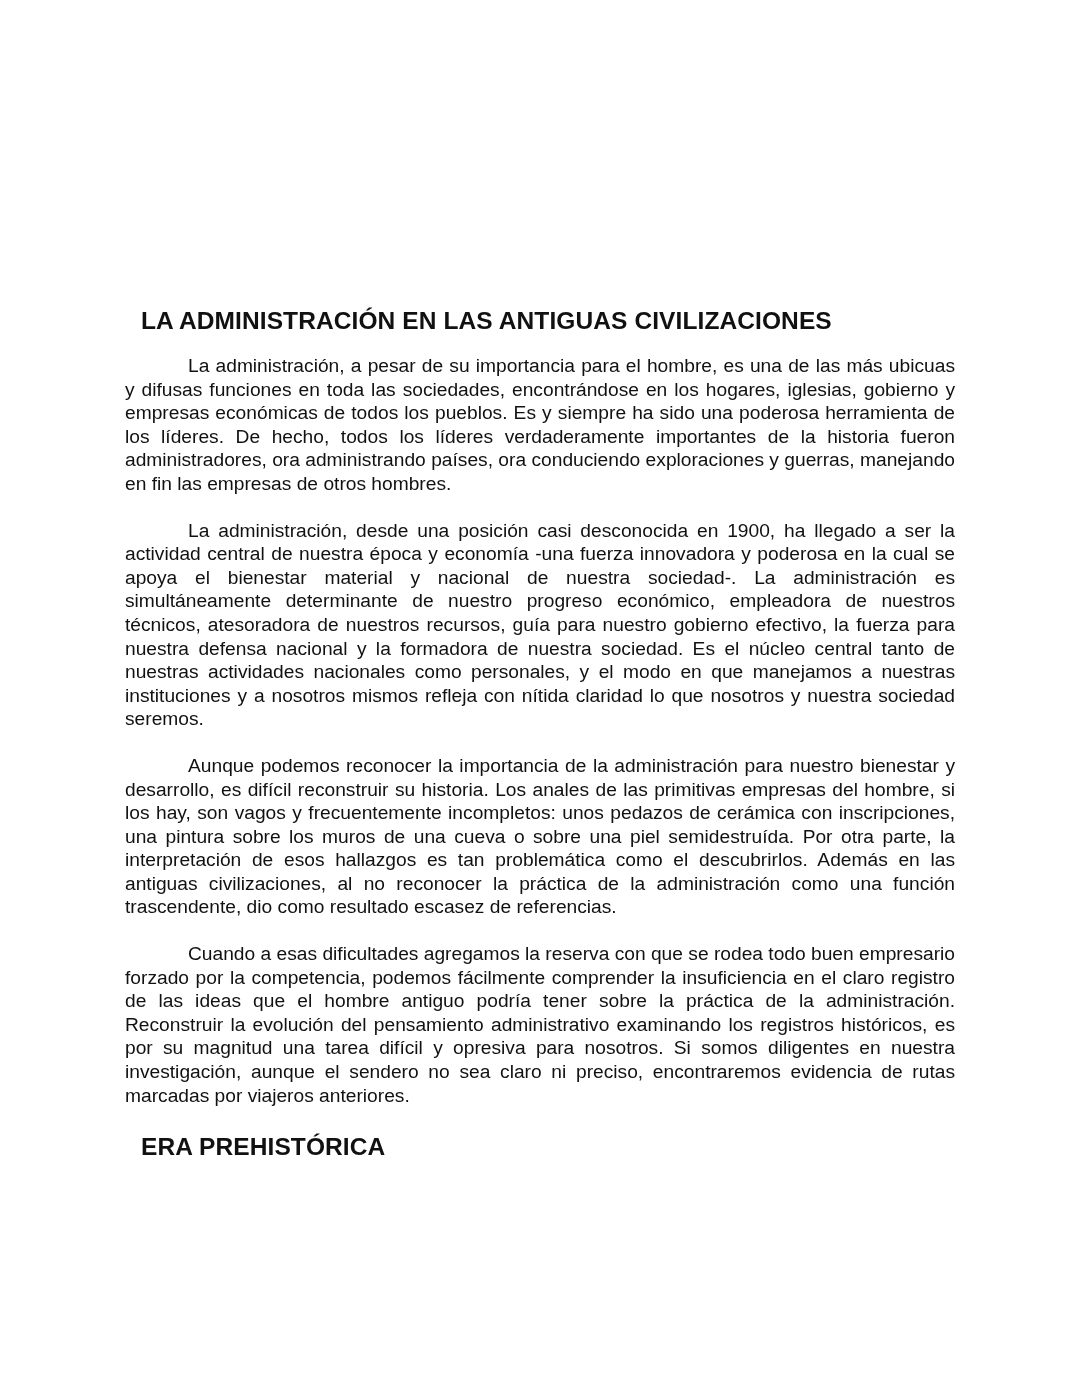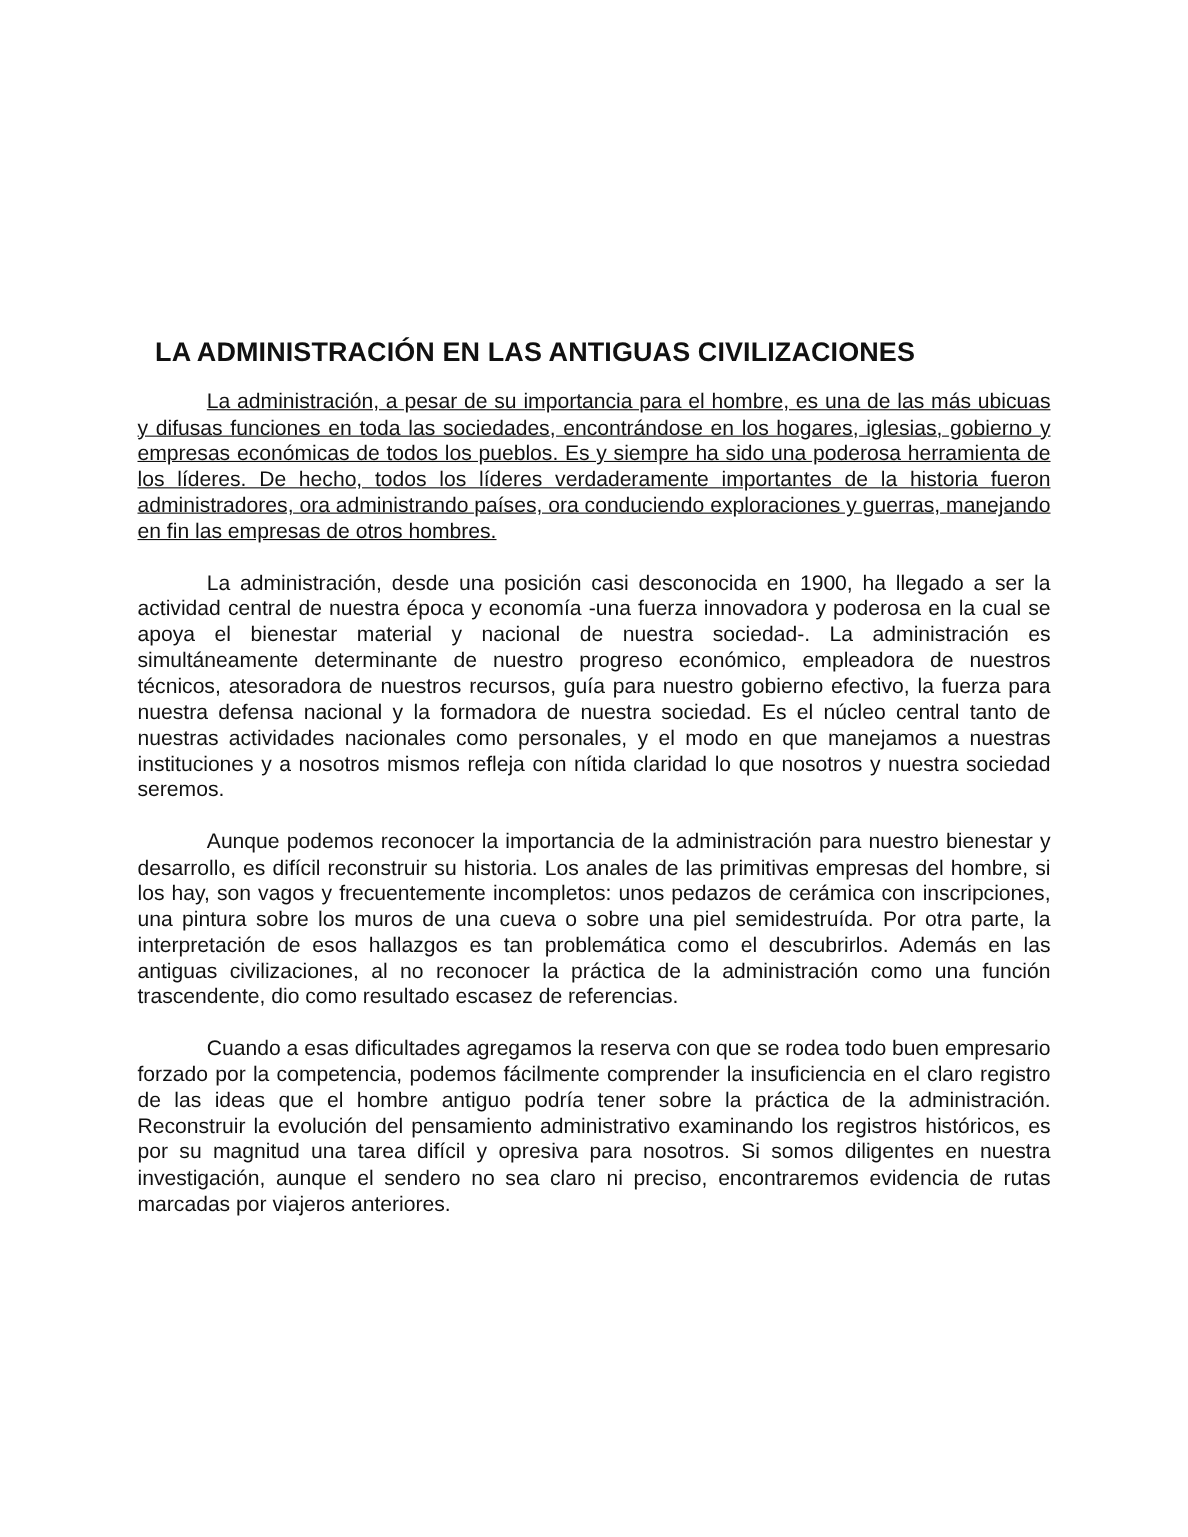--- a/index.html
+++ b/index.html
@@ -30,28 +30,28 @@
   }
   .para {
     font-size: 19.2px;
     line-height: 23.6px;
     text-align: justify;
     text-indent: 63px;
     margin: 0 0 23px 0;
   }
   .para.first {
     margin-top: 12px;
-    text-decoration: underline;
   }
   .heading.second {
     margin-top: 2px;
   }
 </style>
 </head>
 <body>
 
 <div class="page">
   <h1 class="heading">LA ADMINISTRACIÓN EN LAS ANTIGUAS CIVILIZACIONES</h1>
   <p class="para first">La administración, a pesar de su importancia para el hombre, es una de las más ubicuas y difusas funciones en toda las sociedades, encontrándose en los hogares, iglesias, gobierno y empresas económicas de todos los pueblos. Es y siempre ha sido una poderosa herramienta de los líderes. De hecho, todos los líderes verdaderamente importantes de la historia fueron administradores, ora administrando países, ora conduciendo exploraciones y guerras, manejando en fin las empresas de otros hombres.</p>
   <p class="para">La administración, desde una posición casi desconocida en 1900, ha llegado a ser la actividad central de nuestra época y economía -una fuerza innovadora y poderosa en la cual se apoya el bienestar material y nacional de nuestra sociedad-. La administración es simultáneamente determinante de nuestro progreso económico, empleadora de nuestros técnicos, atesoradora de nuestros recursos, guía para nuestro gobierno efectivo, la fuerza para nuestra defensa nacional y la formadora de nuestra sociedad. Es el núcleo central tanto de nuestras actividades nacionales como personales, y el modo en que manejamos a nuestras instituciones y a nosotros mismos refleja con nítida claridad lo que nosotros y nuestra sociedad seremos.</p>
   <p class="para">Aunque podemos reconocer la importancia de la administración para nuestro bienestar y desarrollo, es difícil reconstruir su historia. Los anales de las primitivas empresas del hombre, si los hay, son vagos y frecuentemente incompletos: unos pedazos de cerámica con inscripciones, una pintura sobre los muros de una cueva o sobre una piel semidestruída. Por otra parte, la interpretación de esos hallazgos es tan problemática como el descubrirlos. Además en las antiguas civilizaciones, al no reconocer la práctica de la administración como una función trascendente, dio como resultado escasez de referencias.</p>
   <p class="para">Cuando a esas dificultades agregamos la reserva con que se rodea todo buen empresario forzado por la competencia, podemos fácilmente comprender la insuficiencia en el claro registro de las ideas que el hombre antiguo podría tener sobre la práctica de la administración. Reconstruir la evolución del pensamiento administrativo examinando los registros históricos, es por su magnitud una tarea difícil y opresiva para nosotros. Si somos diligentes en nuestra investigación, aunque el sendero no sea claro ni preciso, encontraremos evidencia de rutas marcadas por viajeros anteriores.</p>
+  <h1 class="heading second">ERA PREHISTÓRICA</h1>
 </div>
 
 </body></html>

